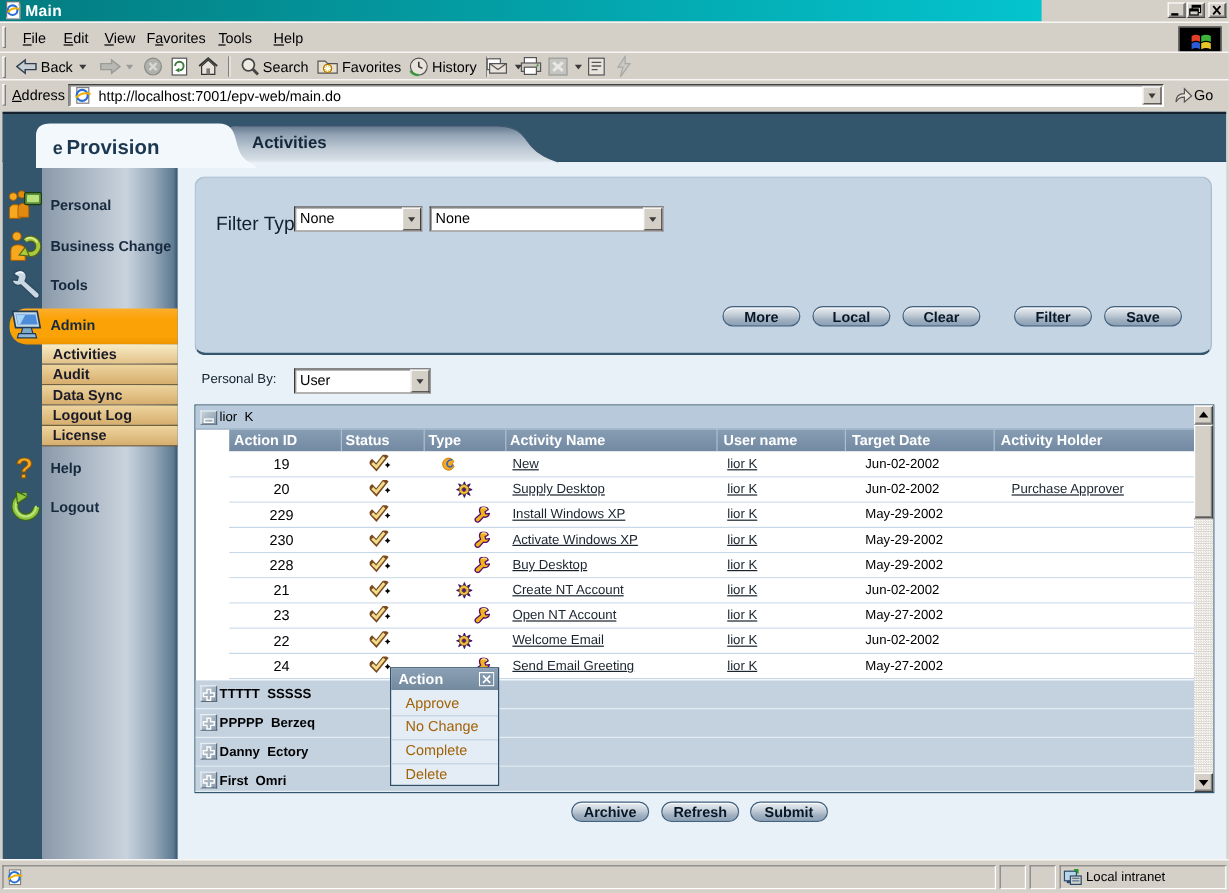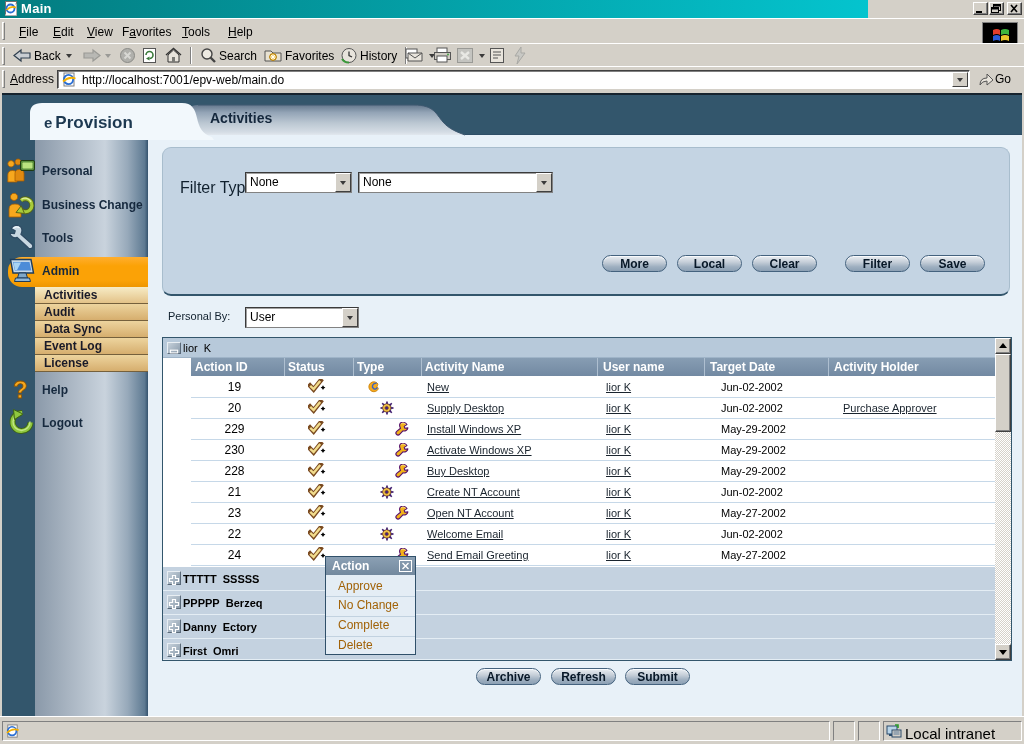--- a/index.html
+++ b/index.html
@@ -328,21 +328,21 @@
   <div class="subitem" style="top:194px;background:linear-gradient(to bottom,#F7ECC6,#E3C288)">
       <span>Activities</span>
     </div>
   <div class="subitem" style="top:211px">
       <span>Audit</span>
     </div>
   <div class="subitem" style="top:228px">
       <span>Data Sync</span>
     </div>
   <div class="subitem" style="top:245px">
-      <span>Event Log</span>
+      <span>Logout Log</span>
     </div>
   <div class="subitem" style="top:262px">
       <span>License</span>
     </div>
   <div class="navitem" style="left:40px;top:290px">Help</div>
   <div class="navitem" style="left:40px;top:323px">Logout</div>
 
   <div id="filterpanel"></div>
   <div class="t" style="left:178px;top:86px;font-size:16px;color:#10202E">Filter Type:</div>
   <div class="wsel" style="left:243px;top:79px;width:107px;">
@@ -571,15 +571,15 @@
   <div class="abs" style="left:833px;top:4px;width:22px;height:20px;border-top:1px solid #808080;border-left:1px solid #808080;border-bottom:1px solid #fff;border-right:1px solid #fff;"></div>
   <div class="abs" style="left:858px;top:4px;width:22px;height:20px;border-top:1px solid #808080;border-left:1px solid #808080;border-bottom:1px solid #fff;border-right:1px solid #fff;"></div>
   <div class="abs" style="left:883px;top:4px;width:139px;height:20px;border-top:1px solid #808080;border-left:1px solid #808080;border-bottom:1px solid #fff;border-right:1px solid #fff;">
     <svg class="abs" style="left:2px;top:2px" width="16" height="15" viewBox="0 0 16 15">
       <rect x="1" y="2" width="10" height="8" fill="#B8D4E8" stroke="#2A4A6A"></rect>
       <rect x="3" y="10" width="6" height="2" fill="#2A4A6A"></rect>
       <rect x="6" y="6" width="9" height="7" fill="#D4D0C8" stroke="#2A4A6A"></rect>
       <path d="M7.5 8 H13.5 M7.5 10 H13.5" stroke="#5A7A9A" stroke-width="1"></path>
       <path d="M9 1 L12 1 L12 4" fill="none" stroke="#2A9A2A" stroke-width="1.6"></path>
     </svg>
-    <span class="abs" style="left:21px;top:3px;font-size:15px;color:#000">Local intranet</span>
+    <span class="abs" style="left:21px;top:3px;font-size:11px;color:#000">Local intranet</span>
   </div>
 </div>
 
 </body></html>

